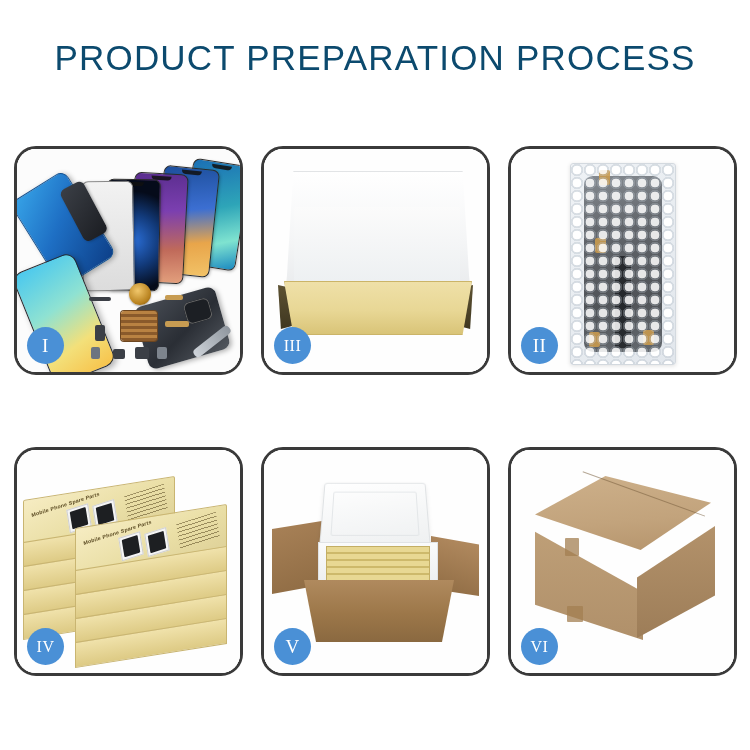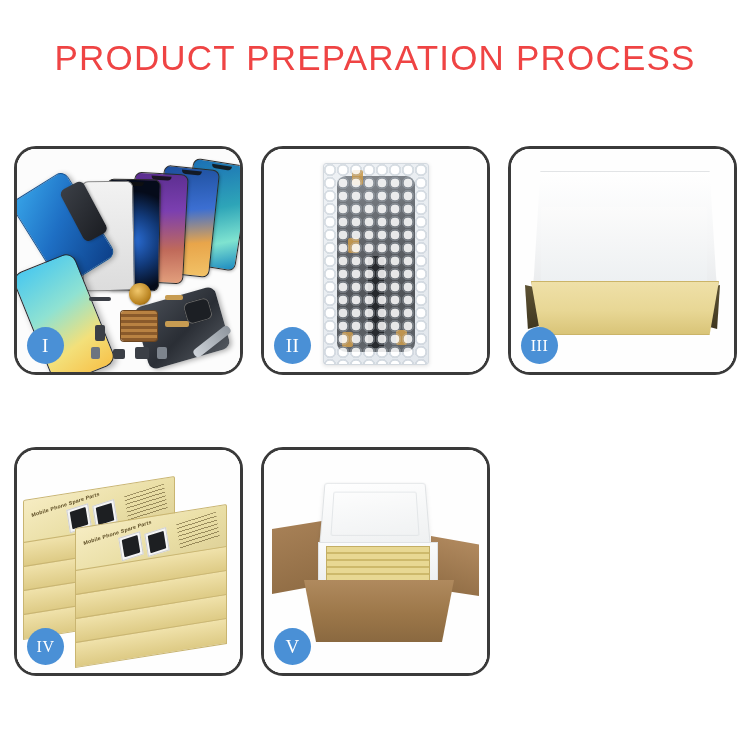--- a/index.html
+++ b/index.html
@@ -19,21 +19,21 @@
   
   .header {
     width: 750px;
     padding-top: 40px;
     text-align: center;
   }
   .title {
     font-size: 35px;
     letter-spacing: 1.2px;
     font-weight: 500;
-    color: #ef4444;
+    color: #0c4a6e;
     line-height: 1.05;
     white-space: nowrap;
   }
   .subtitle {
     margin-top: 11px;
     font-size: 14.6px;
     color: #232323;
     letter-spacing: 0.15px;
     white-space: nowrap;
   }
@@ -374,47 +374,47 @@
           <i style="left:68px;top:62px;width:10px;height:12px;background:#7d848d;"></i>
         </div>
         <div class="tool"></div>
       </div>
     </div>
     <div class="badge">I</div>
   </div>
 
   <div class="panel">
     <div class="panel-inner">
+      <div class="scene3">
+        <div class="box3-lid"></div>
+        <div class="box3-foam"></div>
+        <div class="box3-flap-l"></div>
+        <div class="box3-flap-r"></div>
+        <div class="box3-contents"></div>
+        <div class="box3-base"></div>
+      </div>
+    </div>
+    <div class="badge small">III</div>
+  </div>
+
+  <div class="panel">
+    <div class="panel-inner">
       <div class="scene2">
         <div class="bubble-bag">
           <div class="screen-in"></div>
           <div class="flex-tail"></div>
           <div class="gold-tab" style="left:28px;top:6px;"></div>
           <div class="gold-tab" style="left:24px;top:74px;"></div>
           <div class="gold-tab" style="left:18px;top:168px;"></div>
           <div class="gold-tab" style="left:72px;top:166px;"></div>
           <div class="bubble-overlay"></div>
         </div>
       </div>
     </div>
     <div class="badge">II</div>
-  </div>
-
-  <div class="panel">
-    <div class="panel-inner">
-      <div class="scene3">
-        <div class="box3-lid"></div>
-        <div class="box3-foam"></div>
-        <div class="box3-flap-l"></div>
-        <div class="box3-flap-r"></div>
-        <div class="box3-contents"></div>
-        <div class="box3-base"></div>
-      </div>
-    </div>
-    <div class="badge small">III</div>
   </div>
 
   <div class="panel">
     <div class="panel-inner">
       <div class="scene4">
         <div class="stack">
 
           <div class="sbox topface" style="left:0px;top:16px;">
             <span class="labeltext">Mobile Phone Spare Parts</span>
             <span class="chipimg" style="left:44px;"></span>
@@ -449,14 +449,29 @@
         <div class="c5-flap-r"></div>
         <div class="c5-foam-lid"></div>
         <div class="c5-foam-box"></div>
         <div class="c5-yellow"></div>
         <div class="c5-body"></div>
       </div>
     </div>
     <div class="badge">V</div>
   </div>
 
+  <div class="panel">
+    <div class="panel-inner">
+      <div class="scene6">
+        <div class="c6">
+          <div class="c6-top"></div>
+          <div class="c6-left"></div>
+          <div class="c6-right"></div>
+          <div class="c6-seam"></div>
+          <div class="c6-tape" style="left:38px;top:62px;width:14px;height:18px;"></div>
+          <div class="c6-tape" style="left:40px;top:130px;width:16px;height:16px;"></div>
+        </div>
+      </div>
+    </div>
+    <div class="badge small">VI</div>
+  </div>
 
 </div>
 
 </body></html>

